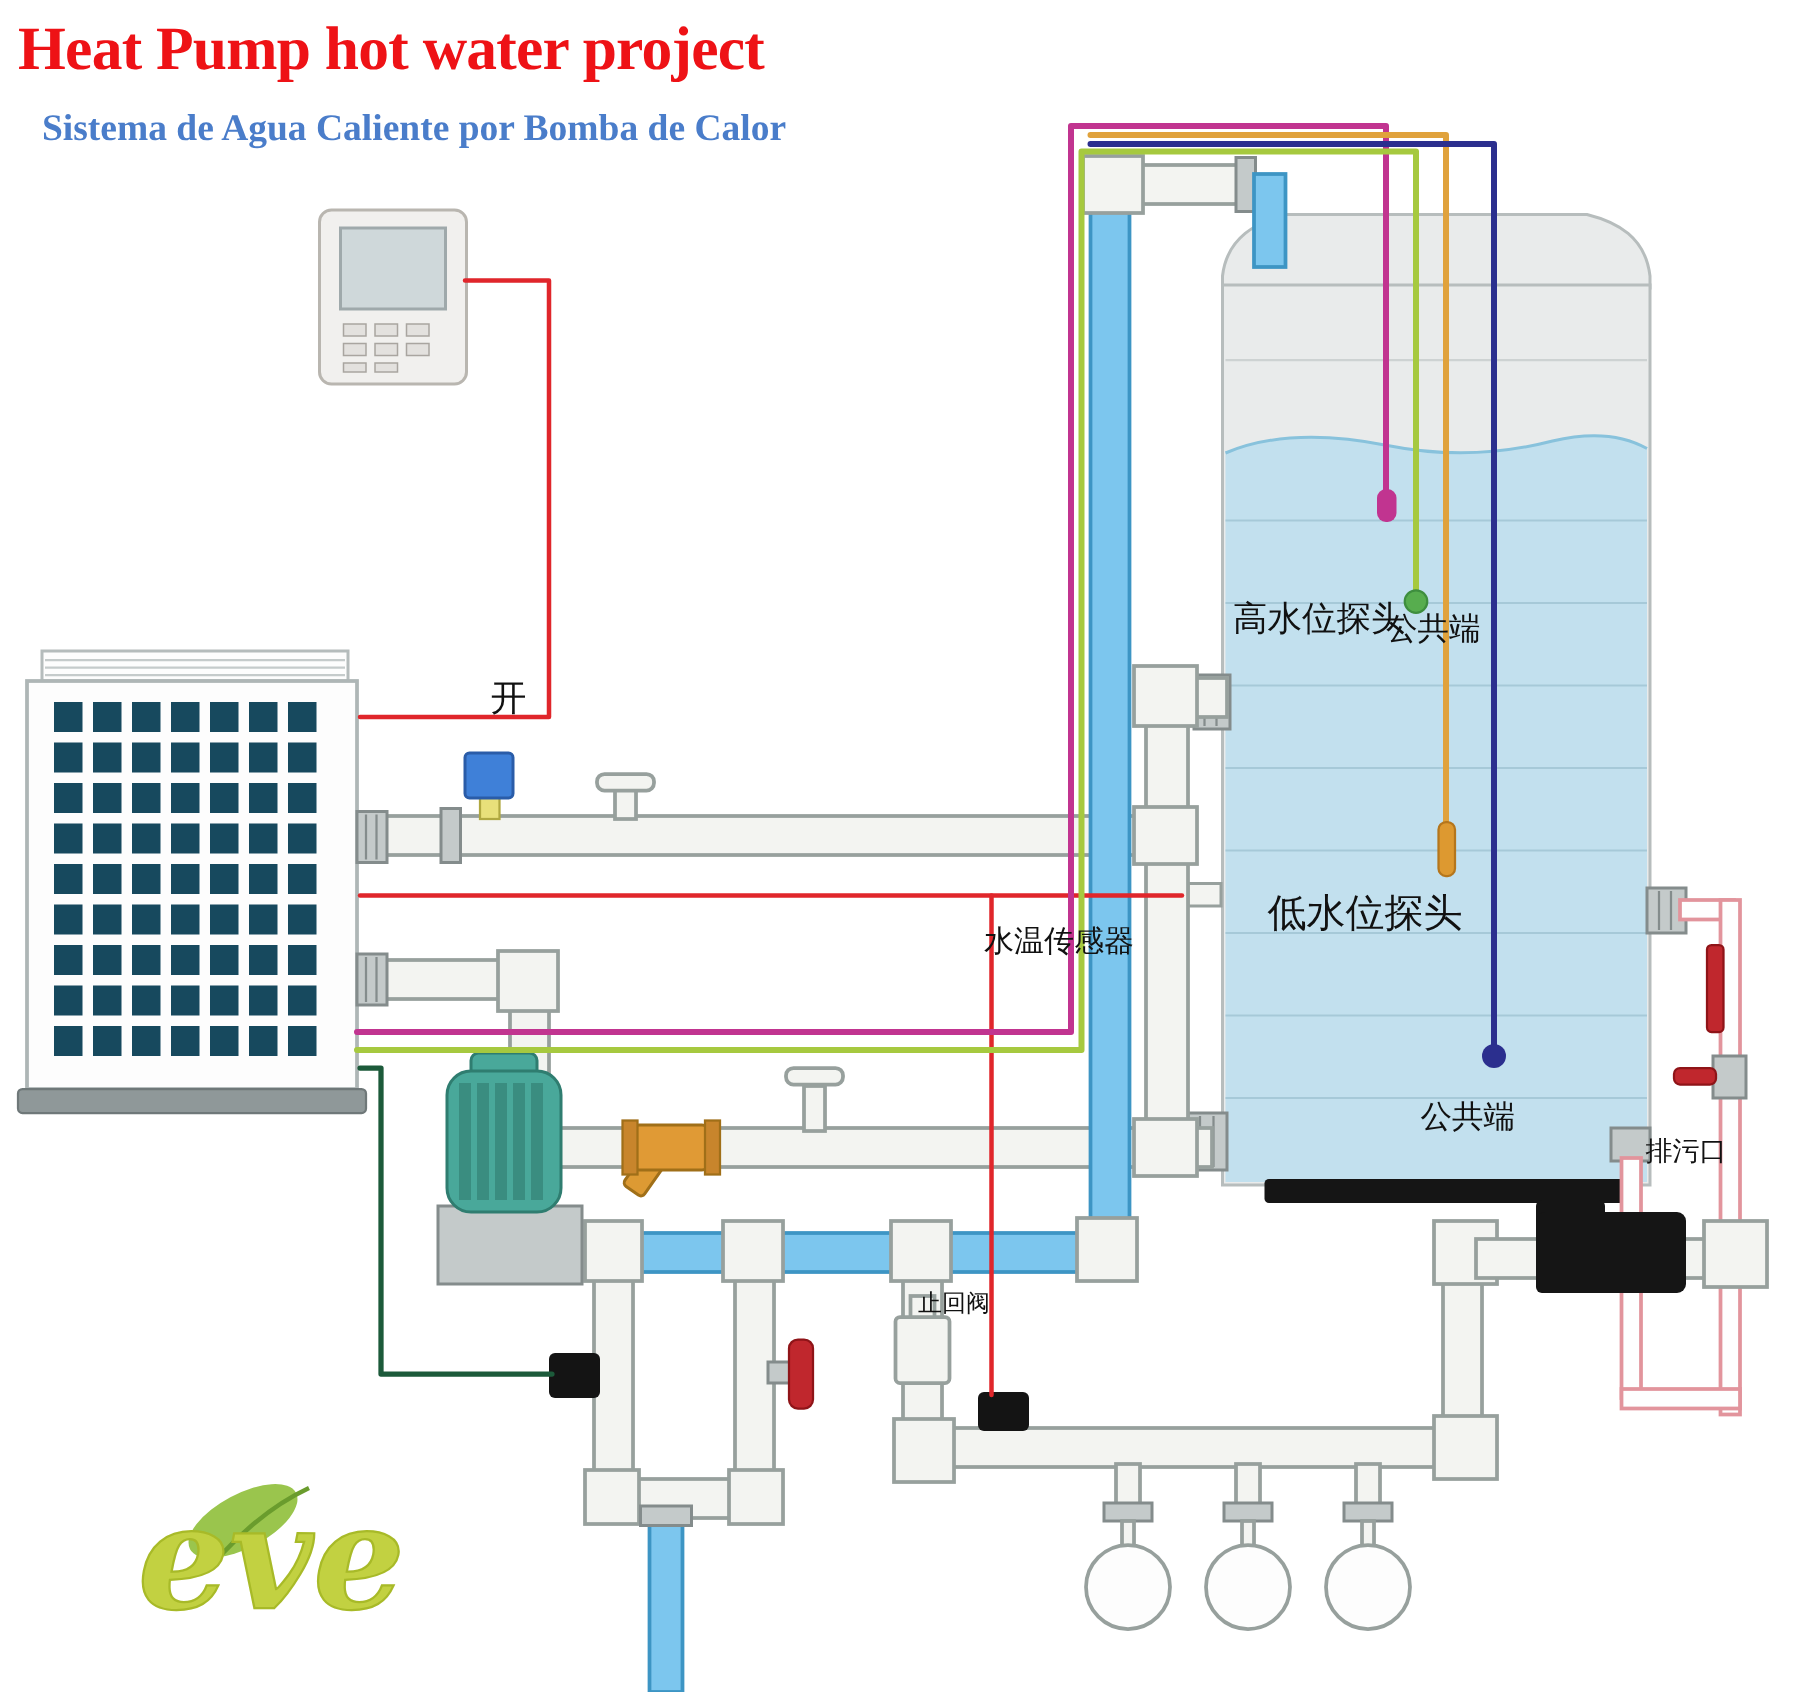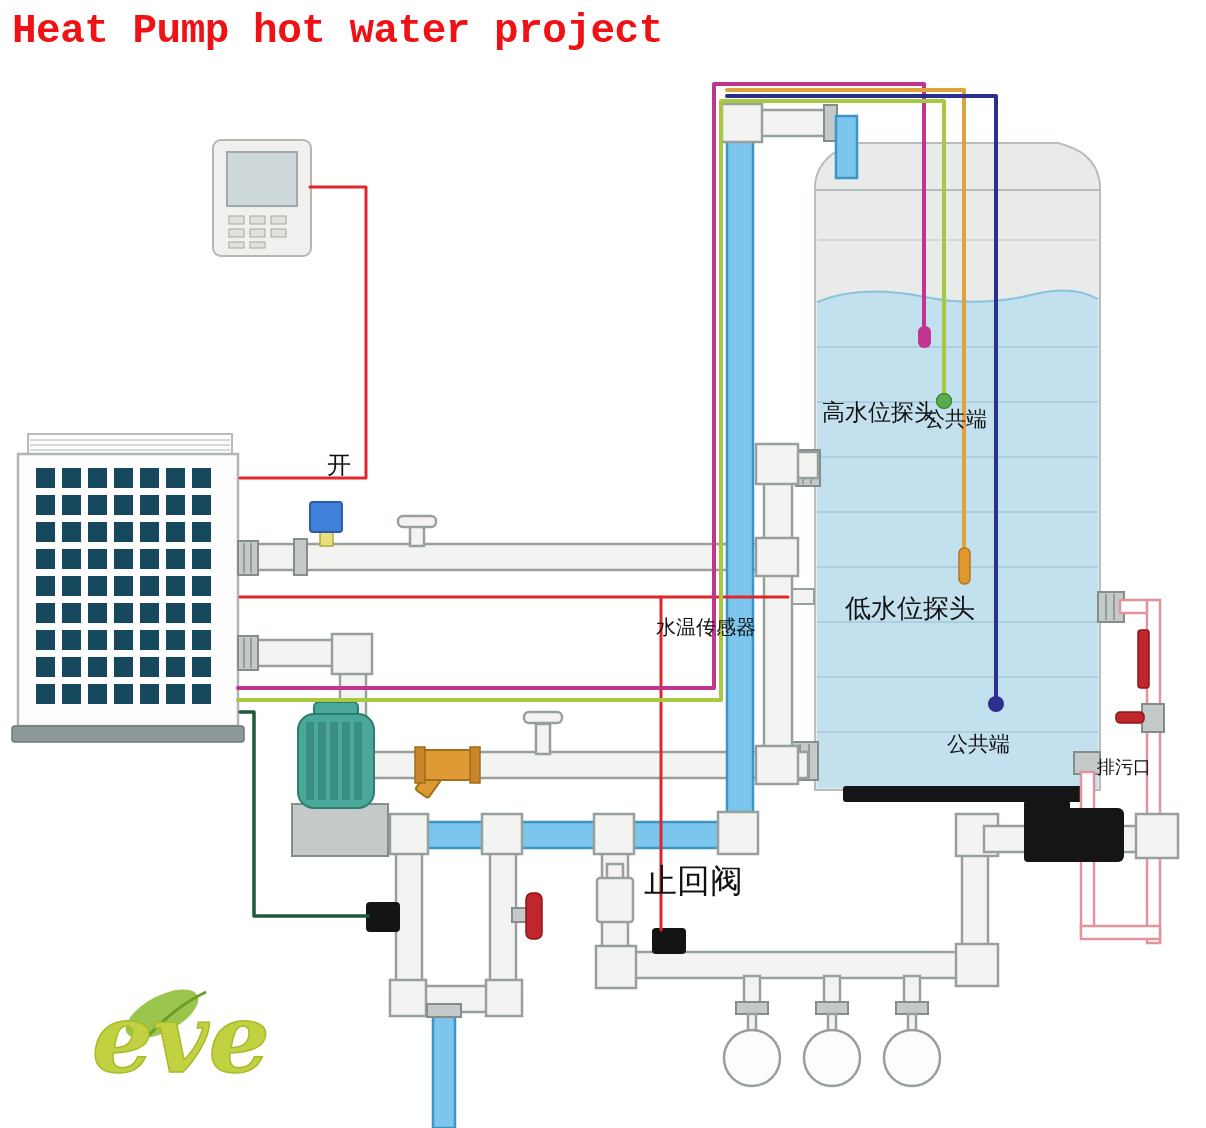--- a/index.html
+++ b/index.html
@@ -1,19 +1,19 @@
 <!DOCTYPE html>
 <html><head>
 <meta charset="utf-8">
 <style>
   *{margin:0;padding:0;box-sizing:border-box}
   body{background:#fff;font-family:"Liberation Sans",sans-serif}
   .stage{position:relative;width:1206px;height:1128px;background:#fff;overflow:hidden}
   .stage > svg{position:absolute;left:0;top:0}
-  .lbl{position:absolute;white-space:nowrap;color:#111;font-family:Liberation Mono, monospace}
+  .lbl{position:absolute;white-space:nowrap;color:#111;font-family:Liberation Serif, serif}
   .title{left:12px;top:8px;font-size:41px;font-weight:800;color:#ee1216;letter-spacing:-.5px}
   .subtitle{left:28px;top:72px;font-size:25px;font-weight:700;color:#4a7dca}
   svg .pipe{fill:#f3f4f1;stroke:#97a09d;stroke-width:2.5}
   svg .bpipe{fill:#7cc6ee;stroke:#3d95c4;stroke-width:2.5}
   svg .flange{fill:#c4caca;stroke:#848c8c;stroke-width:2}
   svg .rib{stroke:#848c8c;stroke-width:1.5}
   svg .thin{fill:#fefefe;stroke:#e2949c;stroke-width:2.5}
   svg .wire{fill:none;stroke-linejoin:round;stroke-linecap:round}
   #hp-grid rect{fill:#17495e}
   #water-seams line{stroke:#a6c9d8;stroke-width:1.3}
@@ -303,22 +303,23 @@
   </g>
 
   <g>
     <ellipse cx="162" cy="1014" rx="40" ry="18" transform="rotate(-28 162 1014)" fill="#8fbf3a" opacity="0.9"></ellipse>
     <path d="M 148 1036 Q 176 1006 206 992" stroke="#6a9c2d" stroke-width="3" fill="none"></path>
     <text x="92" y="1072" font-size="96" font-style="italic" font-weight="bold" fill="#c2d141" stroke="#a8ba28" stroke-width="1.5" style="font-family:'DejaVu Serif',serif">eve</text>
   </g>
 </svg>
 
 <div class="lbl title">Heat Pump hot water project</div>
+<div class="lbl subtitle">Sistema de Agua Caliente por Bomba de Calor</div>
 <div class="lbl" style="left:327px;top:449px;font-size:24px">开</div>
 <div class="lbl" style="left:656px;top:614px;font-size:20px">水温传感器</div>
 <div class="lbl" style="left:822px;top:397px;font-size:23px">高水位探头</div>
 <div class="lbl" style="left:924px;top:405px;font-size:21px">公共端</div>
 <div class="lbl" style="left:845px;top:591px;font-size:26px">低水位探头</div>
 <div class="lbl" style="left:947px;top:730px;font-size:21px">公共端</div>
 <div class="lbl" style="left:1097px;top:755px;font-size:18px">排污口</div>
-<div class="lbl" style="left:644px;top:859px;font-size:33px">止回阀</div>
+<div class="lbl" style="left:612px;top:859px;font-size:16px">止回阀</div>
 
 </div>
 
 </body></html>

